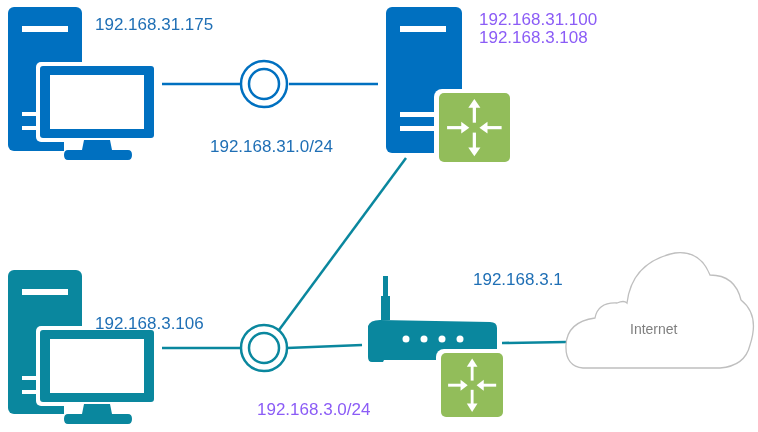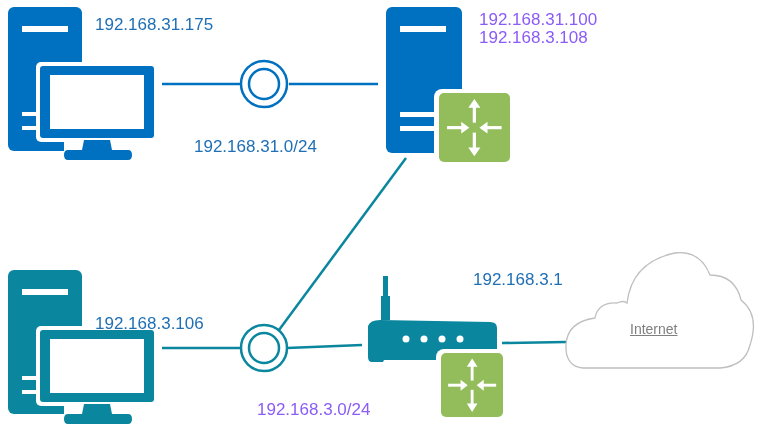--- a/index.html
+++ b/index.html
@@ -107,19 +107,19 @@
       <g transform="translate(441,353) scale(0.89,0.92)">
           <use href="#arrows"></use>
         </g>
     </g>
   </g>
 
   <path d="M583 368 Q565 366 566 345 Q567 322 595 318 Q598 302 617 303 Q624 300 627 303 Q632 262 675 253 Q700 250 710 275 Q735 275 741 300 Q760 315 750 345 Q745 366 720 368 Z" fill="#fff" stroke="#bfbfbf" stroke-width="1.3"></path>
 </svg>
 
 <div class="lbl blue" style="left:95px;top:16px;">192.168.31.175</div>
-<div class="lbl blue" style="left:194px;top:138px;">192.168.31.0/24</div>
+<div class="lbl blue" style="left:210px;top:138px;">192.168.31.0/24</div>
 <div class="lbl teal" style="left:479px;top:11px;">192.168.31.100</div>
 <div class="lbl teal" style="left:479px;top:29px;">192.168.3.108</div>
 <div class="lbl blue" style="left:95px;top:286px;margin-top:29px;">192.168.3.106</div>
 <div class="lbl teal" style="left:214px;top:401px;margin-left:43px;">192.168.3.0/24</div>
 <div class="lbl blue" style="left:473px;top:271px;">192.168.3.1</div>
-<div class="cloud-text" style="left:630px;top:321px;text-decoration:underline;">Internet</div>
+<div class="cloud-text" style="left:630px;top:321px;">Internet</div>
 
 </body></html>

